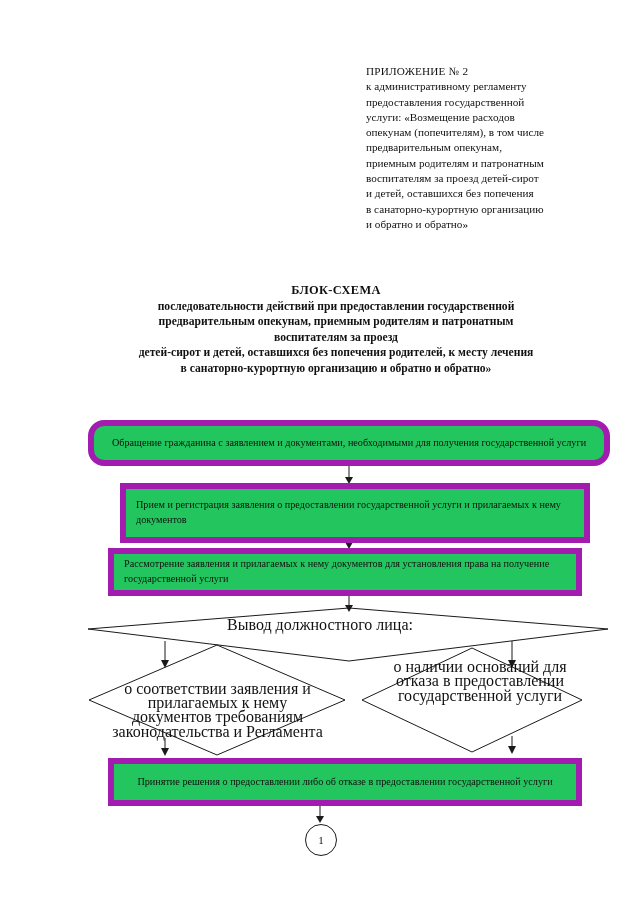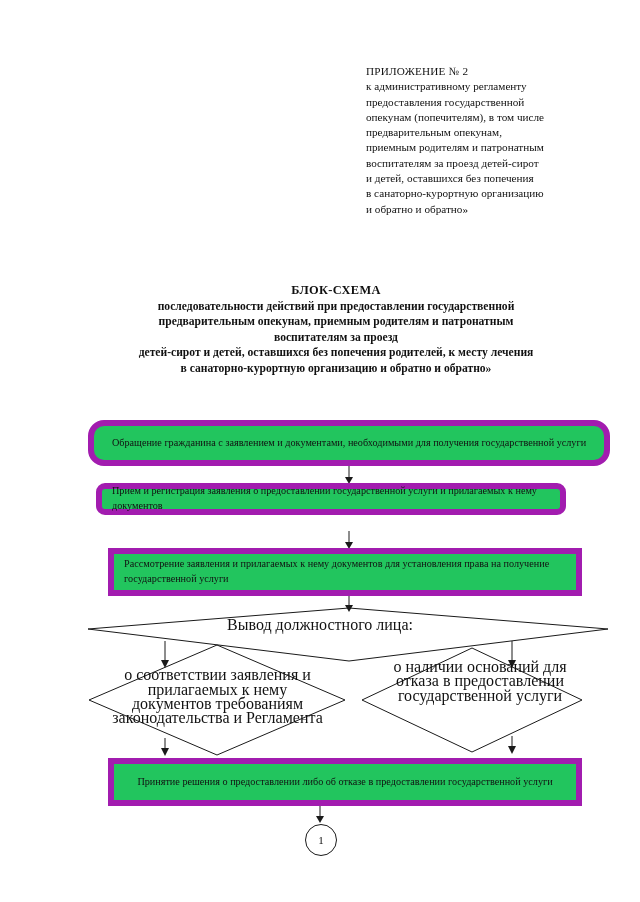--- a/index.html
+++ b/index.html
@@ -77,39 +77,39 @@
   .node.rounded {
     border-radius: 16px;
   }
   .node .txt {
     display: block;
     white-space: pre-wrap;
   }
 
   
   #box-1 { left: 88px;  top: 420px; width: 522px; height: 46px; }
-  #box-2 { left: 96px; top: 483px; width: 470px; height: 32px; border-radius: 9px; }
+  #box-2 { left: 120px; top: 483px; width: 470px; height: 60px; }
   #box-3 { left: 108px; top: 548px; width: 474px; height: 48px; }
   #box-4 { left: 108px; top: 758px; width: 474px; height: 48px; }
 
   
   .diamond-label {
     position: absolute;
     box-sizing: border-box;
     display: flex;
     align-items: center;
     justify-content: center;
     text-align: center;
     font-size: 16px;
     line-height: 14.3px;
     pointer-events: none;
   }
   #dia-top-label  { left: 190px; top: 613px; width: 260px; height: 24px; }
   #dia-left-label { left: 110px; top: 653px; width: 215px; height: 86px;
-                    align-items: center; padding-top: 2px; }
+                    align-items: flex-end; padding-top: 2px; }
   #dia-right-label{ left: 380px; top: 658px; width: 200px; height: 80px;
                     align-items: flex-start; padding-top: 2px; }
 
   
   #page-circle {
     position: absolute;
     left: 305px;
     top: 824px;
     width: 30px;
     height: 30px;
@@ -137,20 +137,21 @@
 </style>
 </head>
 <body>
 
 <div class="page">
 
   <div class="header-block">
     <div class="hdr-line first">ПРИЛОЖЕНИЕ № 2</div>
     <div class="hdr-line">к административному регламенту</div>
     <div class="hdr-line">предоставления государственной</div>
+    <div class="hdr-line">услуги: «Возмещение расходов</div>
     <div class="hdr-line">опекунам (попечителям), в том числе</div>
     <div class="hdr-line">предварительным опекунам,</div>
     <div class="hdr-line">приемным родителям и патронатным</div>
     <div class="hdr-line">воспитателям за проезд детей-сирот</div>
     <div class="hdr-line">и детей, оставшихся без попечения</div>
     <div class="hdr-line">в санаторно-курортную организацию</div>
     <div class="hdr-line">и обратно и обратно»</div>
   </div>
 
   <div class="title-block">

